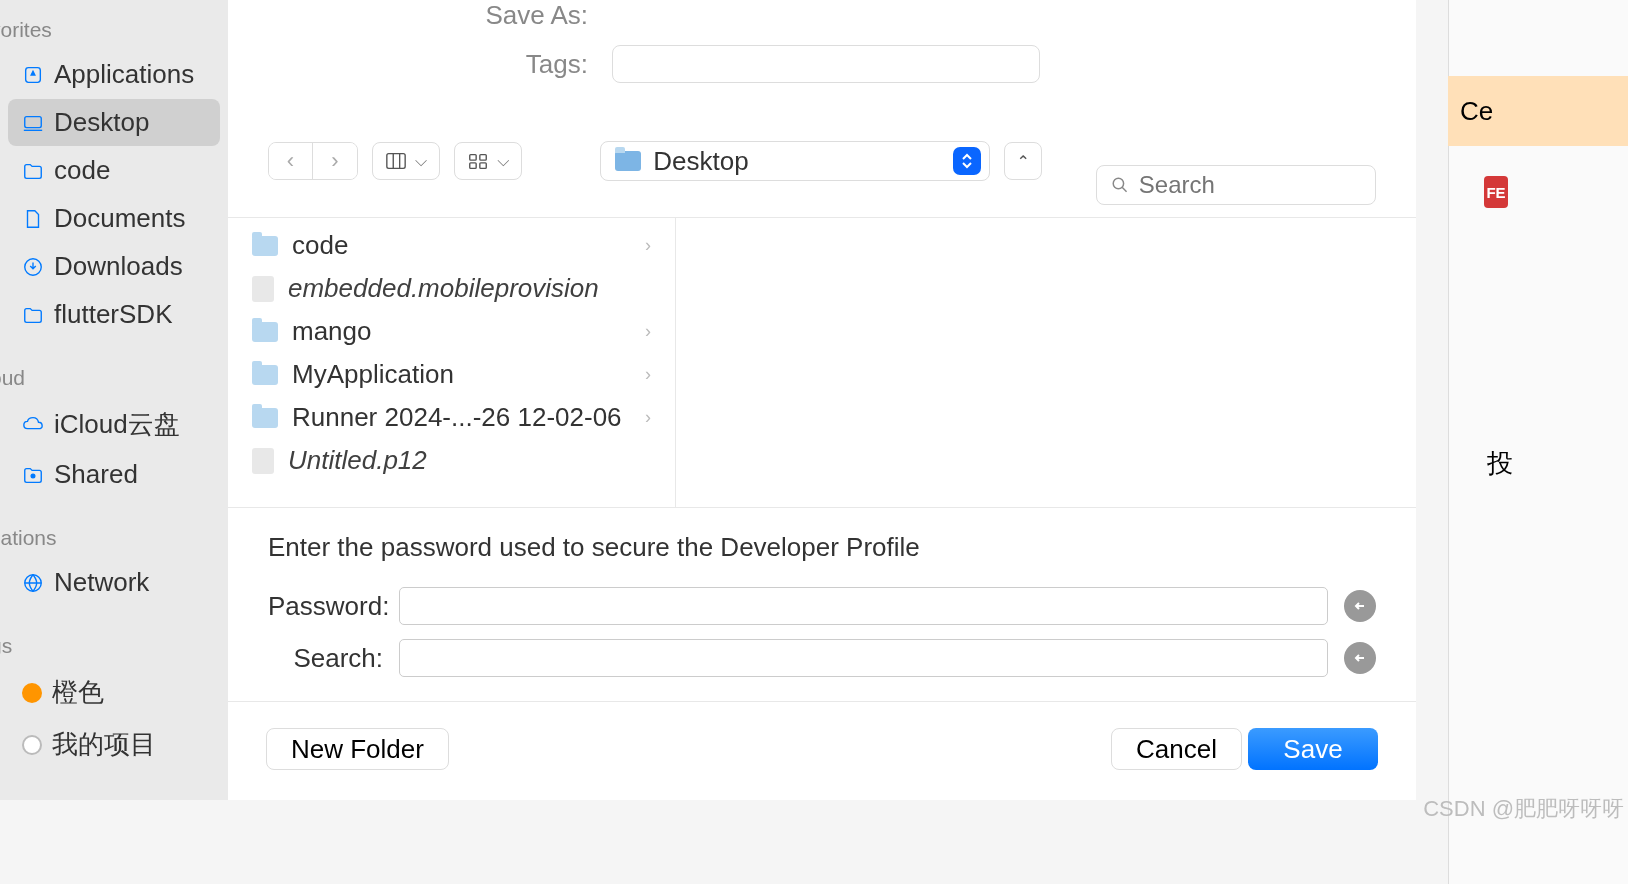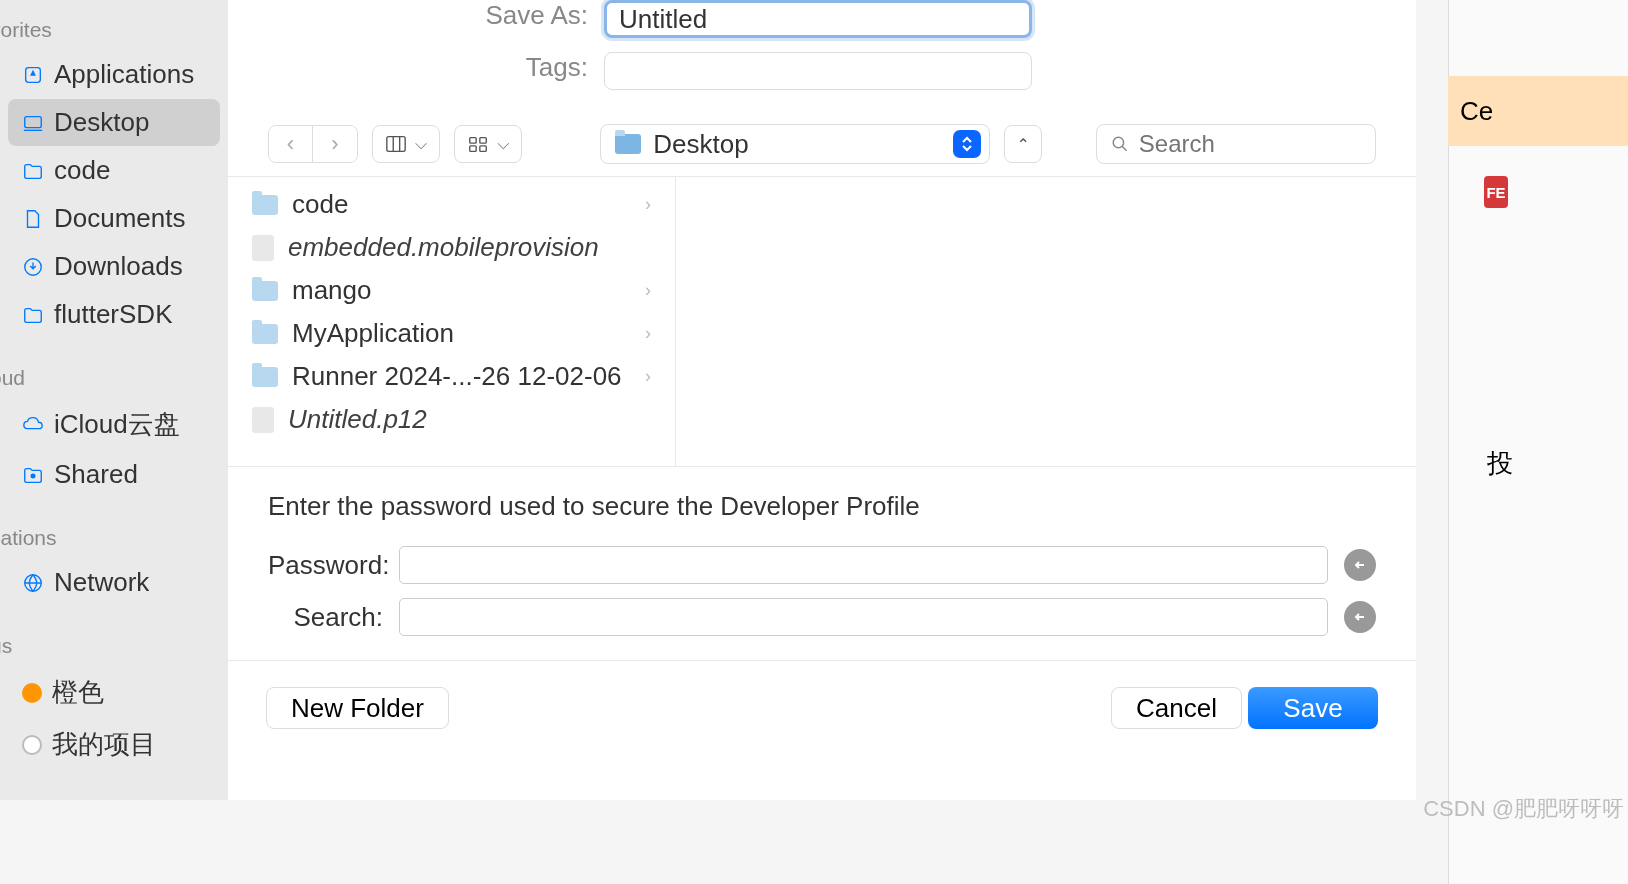--- a/index.html
+++ b/index.html
@@ -78,23 +78,23 @@
       flex: 1;
       display: flex;
       flex-direction: column;
       background: #fff;
     }
     .save-header {
       padding: 0 30px 12px;
     }
     .form-row {
       display: flex;
-      align-items: flex-start;
+      align-items: center;
       margin-bottom: 14px;
-      gap: 16px;
+      gap: 24px;
     }
     .form-label {
       color: #888;
       font-size: 26px;
       text-align: right;
       width: 330px;
       flex-shrink: 0;
     }
     .save-input {
       width: 428px;
@@ -194,20 +194,21 @@
       display: flex;
       align-items: center;
       border: 1px solid #ddd;
       border-radius: 8px;
       padding: 5px 14px;
       height: 40px;
       background: #fff;
       flex: 0 0 280px;
       gap: 10px;
       margin-left: auto;
+      margin-top: 48px;
     }
     .search-wrap input {
       border: none;
       outline: none;
       font-size: 24px;
       color: #888;
       background: transparent;
       width: 100%;
     }
     .file-browser {
@@ -474,21 +475,20 @@
       <div class="sidebar-item">
         <span class="tag-dot" style="background:#fff;border:2px solid #bbb"></span>
         <span>我的项目</span>
       </div>
     </div>
 
     <div class="content">
       <div class="save-header">
         <div class="form-row">
           <span class="form-label">Save As:</span>
-          <input class="save-input" value="Untitled" style="">
         </div>
         <div class="form-row">
           <span class="form-label">Tags:</span>
           <input class="tags-input" value="" style="">
         </div>
       </div>
 
       <div class="toolbar-row">
         <div class="nav-buttons">
           <div class="nav-btn">‹</div>

